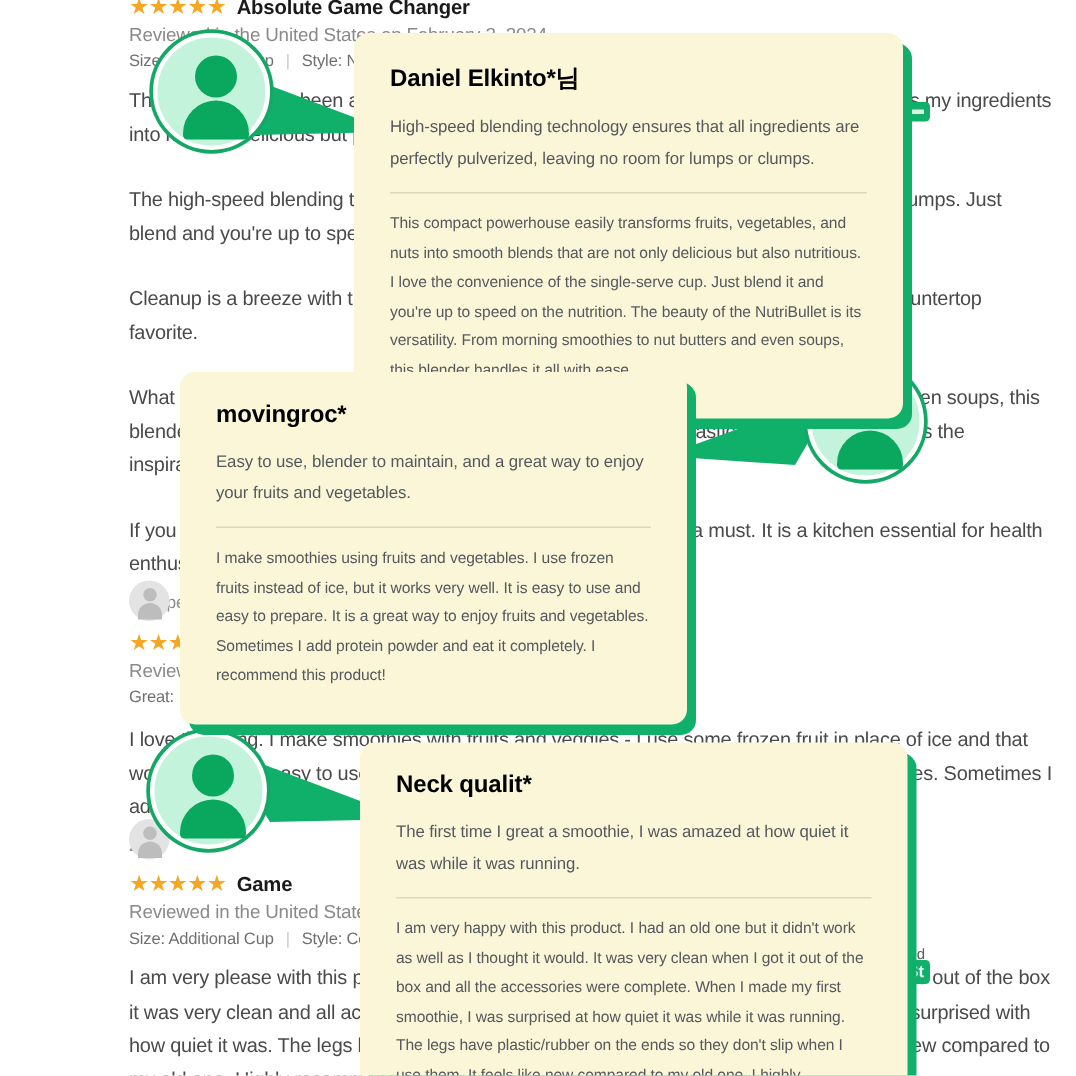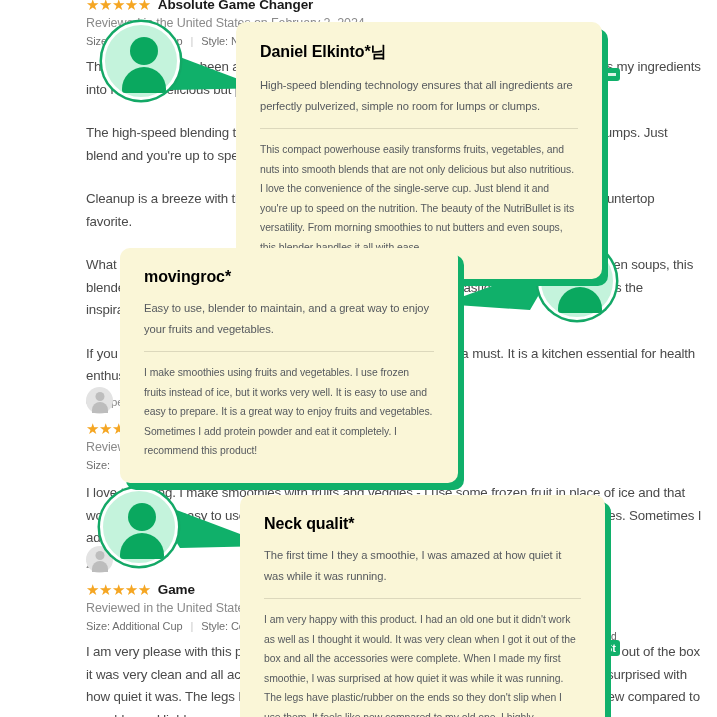--- a/index.html
+++ b/index.html
@@ -173,21 +173,21 @@
       </div>
       <div class="rev-head" style="margin-top:7px;">
         <span class="stars">
           <span class="star">★</span>
           <span class="star">★</span>
           <span class="star">★</span>
         </span>
       </div>
       <div class="rev-meta">Reviewed in the United States</div>
       <div class="rev-variant">
-        <span>Size:</span>
+        <span>Great:</span>
       </div>
       <div class="rev-body" style="margin-top:11px;">
         <p>I love this thing. I make smoothies with fruits and veggies - I use some frozen fruit in place of ice and that works great. It's easy to use, easy to clean. It's a wonderful way to enjoy fruits and vegetables. Sometimes I add protein powder and eat it completely.</p>
       </div>
       <div class="helpful-row">
         <span class="helpful-count">2 re</span>
       </div>
     </div>
 
     <div class="review-block" style="top:540px;">
@@ -227,21 +227,21 @@
 
   <div class="pointer" style="left:140px; top:42px;">
     <svg width="125" height="60" viewBox="0 0 125 60">
       <polygon points="0,0 122,46 30,48" fill="#10b06a"></polygon>
     </svg>
   </div>
   <div class="callout" style="left:236px; top:22px; width:366px; z-index:50;">
     <div class="shadow"></div>
     <div class="card">
       <div class="callout-title">Daniel Elkinto*님</div>
-      <div class="callout-summary">High-speed blending technology ensures that all ingredients are perfectly pulverized, simple no room for lumps or clumps.</div>
+      <div class="callout-summary">High-speed blending technology ensures that all ingredients are perfectly pulverized, leaving no room for lumps or clumps.</div>
       <div class="callout-divider"></div>
       <div class="callout-detail">This compact powerhouse easily transforms fruits, vegetables, and nuts into smooth blends that are not only delicious but also nutritious. I love the convenience of the single-serve cup. Just blend it and you're up to speed on the nutrition. The beauty of the NutriBullet is its versatility. From morning smoothies to nut butters and even soups, this blender handles it all with ease.</div>
     </div>
   </div>
   <div class="marker" style="left:102px; top:22px; width:84px; height:84px;">
     <div class="ring"></div>
     <div class="head"></div>
     <div class="body"></div>
   </div>
 
@@ -267,21 +267,21 @@
 
   <div class="pointer" style="left:150px; top:500px;">
     <svg width="125" height="60" viewBox="0 0 125 60">
       <polygon points="0,0 122,46 30,48" fill="#10b06a"></polygon>
     </svg>
   </div>
   <div class="callout" style="left:240px; top:495px; width:365px; z-index:50;">
     <div class="shadow"></div>
     <div class="card">
       <div class="callout-title">Neck qualit*</div>
-      <div class="callout-summary">The first time I they a smoothie, I was amazed at how quiet it was while it was running.</div>
+      <div class="callout-summary">The first time I great a smoothie, I was amazed at how quiet it was while it was running.</div>
       <div class="callout-divider"></div>
       <div class="callout-detail">I am very happy with this product. I had an old one but it didn't work as well as I thought it would. It was very clean when I got it out of the box and all the accessories were complete. When I made my first smoothie, I was surprised at how quiet it was while it was running. The legs have plastic/rubber on the ends so they don't slip when I use them. It feels like new compared to my old one. I highly recommend this product especially to anyone who uses a blender.</div>
     </div>
   </div>
   <div class="marker" style="left:100px; top:488px; width:84px; height:84px;">
     <div class="ring"></div>
     <div class="head"></div>
     <div class="body"></div>
   </div>
 

